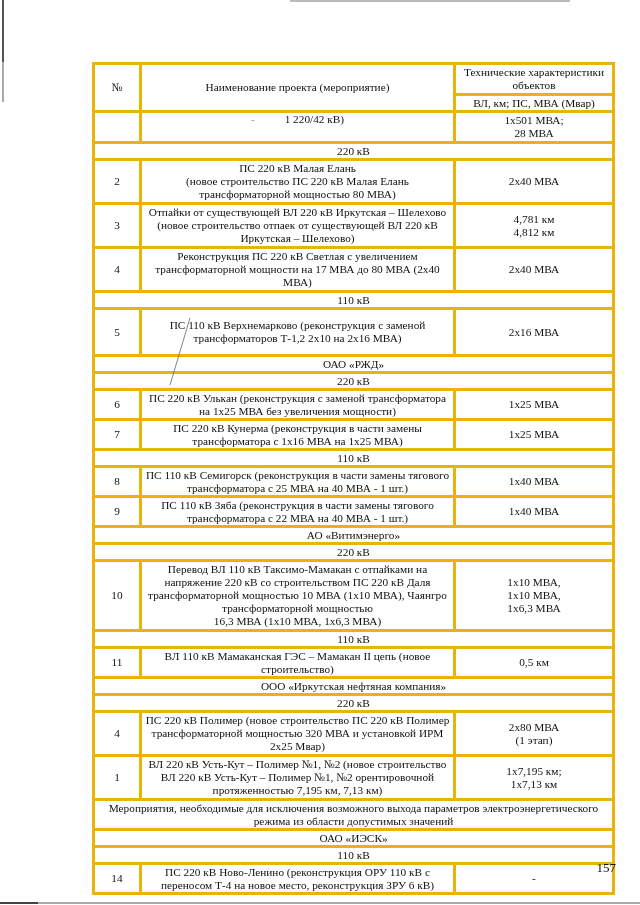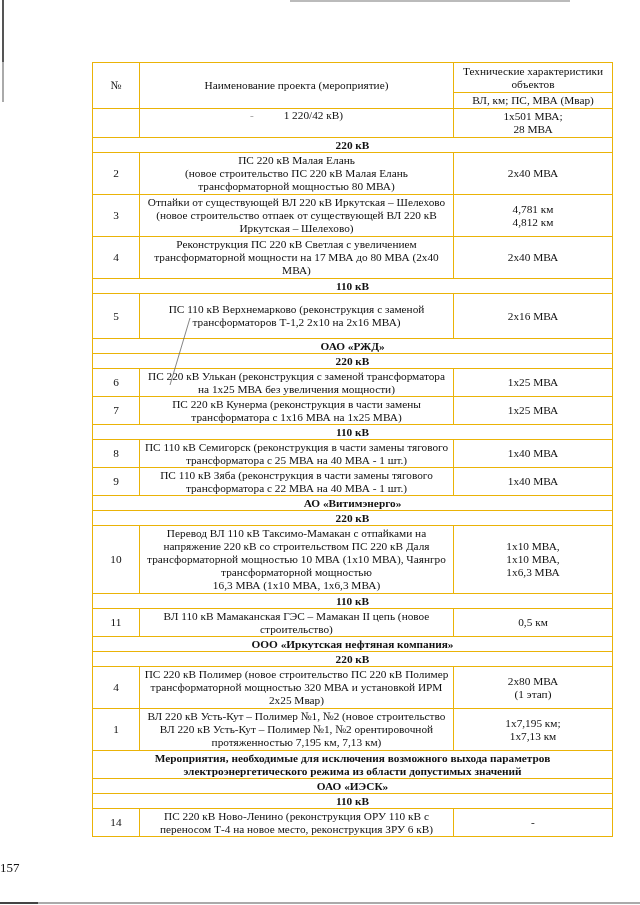--- a/index.html
+++ b/index.html
@@ -12,34 +12,34 @@
     .scan-top { position: absolute; left: 290px; top: 0; width: 280px; height: 2px; background: #bbb; }
     .scan-bottom { position: absolute; left: 0; top: 902px; width: 640px; height: 2px; background: #aaa; }
     .scan-bottom-dark { position: absolute; left: 0; top: 902px; width: 38px; height: 2px; background: #444; }
 
     table.doc-table {
       position: absolute; left: 92px; top: 62px; width: 520px;
       border-collapse: collapse; table-layout: fixed;
       font-size: 11.3px; line-height: 13px;
     }
     table.doc-table td {
-      border: 1px solid #eab308; text-align: center; vertical-align: middle;
+      border: 3px solid #eab308; text-align: center; vertical-align: middle;
       padding: 0 3px;
     }
     col.c-num { width: 47px; }
     col.c-name { width: 314px; }
     col.c-tech { width: 159px; }
     .hdr td { height: 14px; }
-    .sect td { font-weight: bold; height: 14px; }
+    .sect td { font-weight: normal; height: 14px; }
     .pre { white-space: pre-line; }
     .cont-dash { color: #999; margin-right: 30px; }
 
     .page-number {
       position: absolute; left: 0; width: 616px; top: 860px;
-      text-align: left; font-size: 13px;
+      text-align: right; font-size: 13px;
     }
     .stroke-svg { position: absolute; left: 0; top: 0; pointer-events: none; }
   </style>
 </head>
 <body>
 
 <div class="scan-left"></div>
 <div class="scan-left2"></div>
 <div class="scan-top"></div>
 <div class="scan-bottom"></div>

